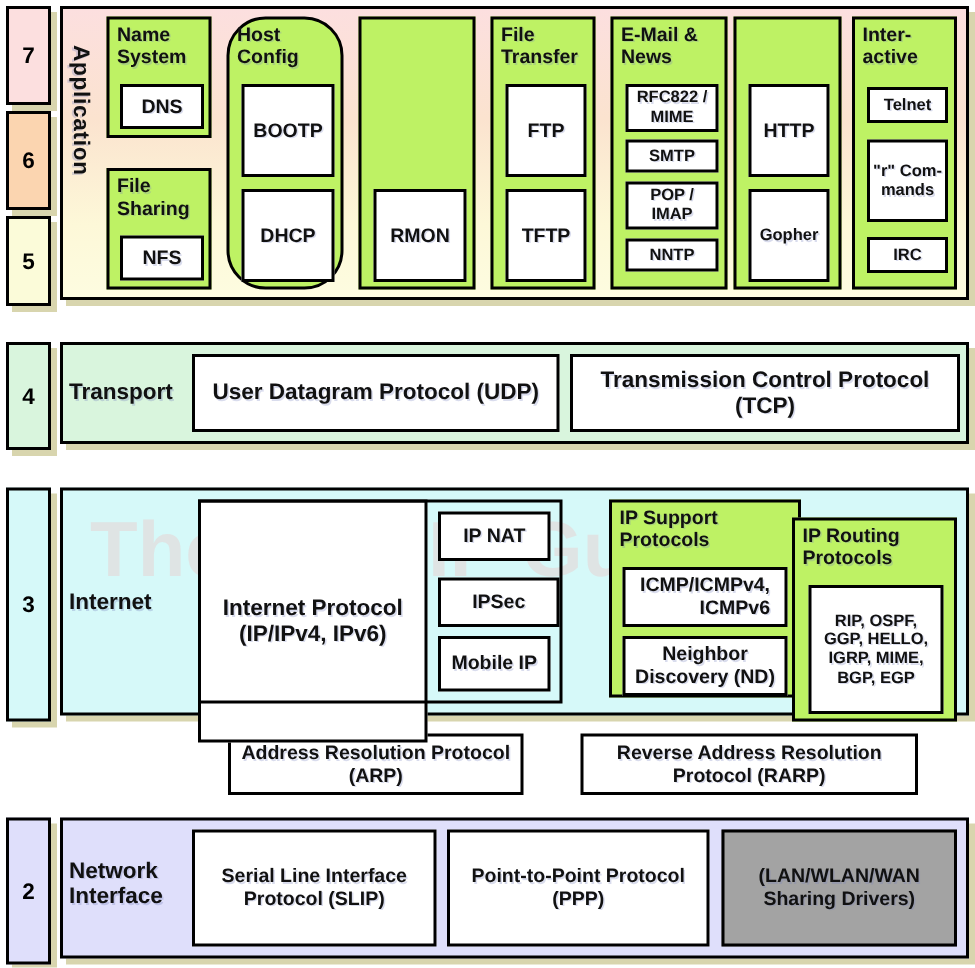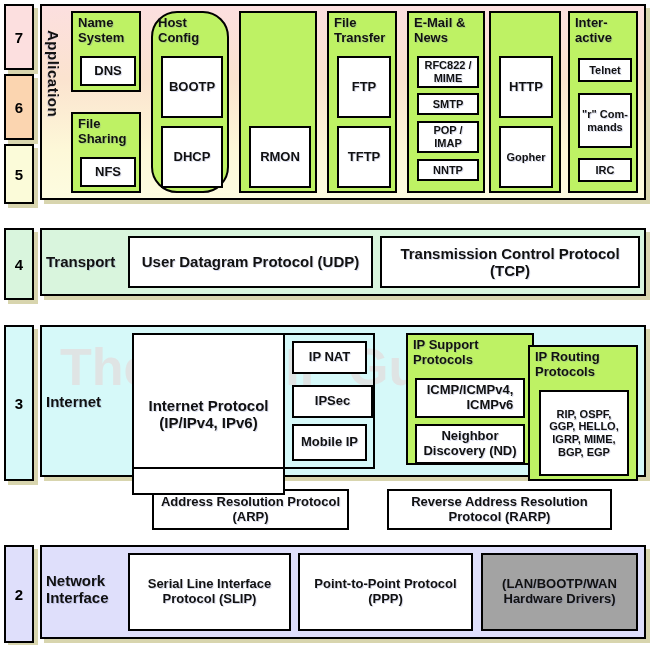--- a/index.html
+++ b/index.html
@@ -214,13 +214,13 @@
   <div class="proto small" style="left:9px;top:43px;width:90px;height:86px;padding:0 4px;">RIP, OSPF, GGP, HELLO, IGRP, MIME, BGP, EGP</div>
 </div>
 
 <div class="proto medium" style="left:152px;top:489px;width:197px;height:41px;padding:0 6px;">Address Resolution Protocol (ARP)</div>
 <div class="proto medium" style="left:387px;top:489px;width:225px;height:41px;padding:0 6px;">Reverse Address Resolution Protocol (RARP)</div>
 
 <div class="layer-band" style="left:40px;top:545px;width:606px;height:94px;background:#dfdffb;"></div>
 <div class="layer-name" style="left:46px;top:573px;width:78px;">Network Interface</div>
 <div class="proto medium" style="left:128px;top:553px;width:163px;height:78px;padding:0 6px;">Serial Line Interface Protocol (SLIP)</div>
 <div class="proto medium" style="left:298px;top:553px;width:175px;height:78px;padding:0 6px;">Point-to-Point Protocol (PPP)</div>
-<div class="proto medium grey-fill" style="left:481px;top:553px;width:157px;height:78px;padding:0 6px;">(LAN/BOOTP/WAN Hardware Drivers)</div>
+<div class="proto medium grey-fill" style="left:481px;top:553px;width:157px;height:78px;padding:0 6px;">(LAN/WLAN/WAN Sharing Drivers)</div>
 
 </body></html>

